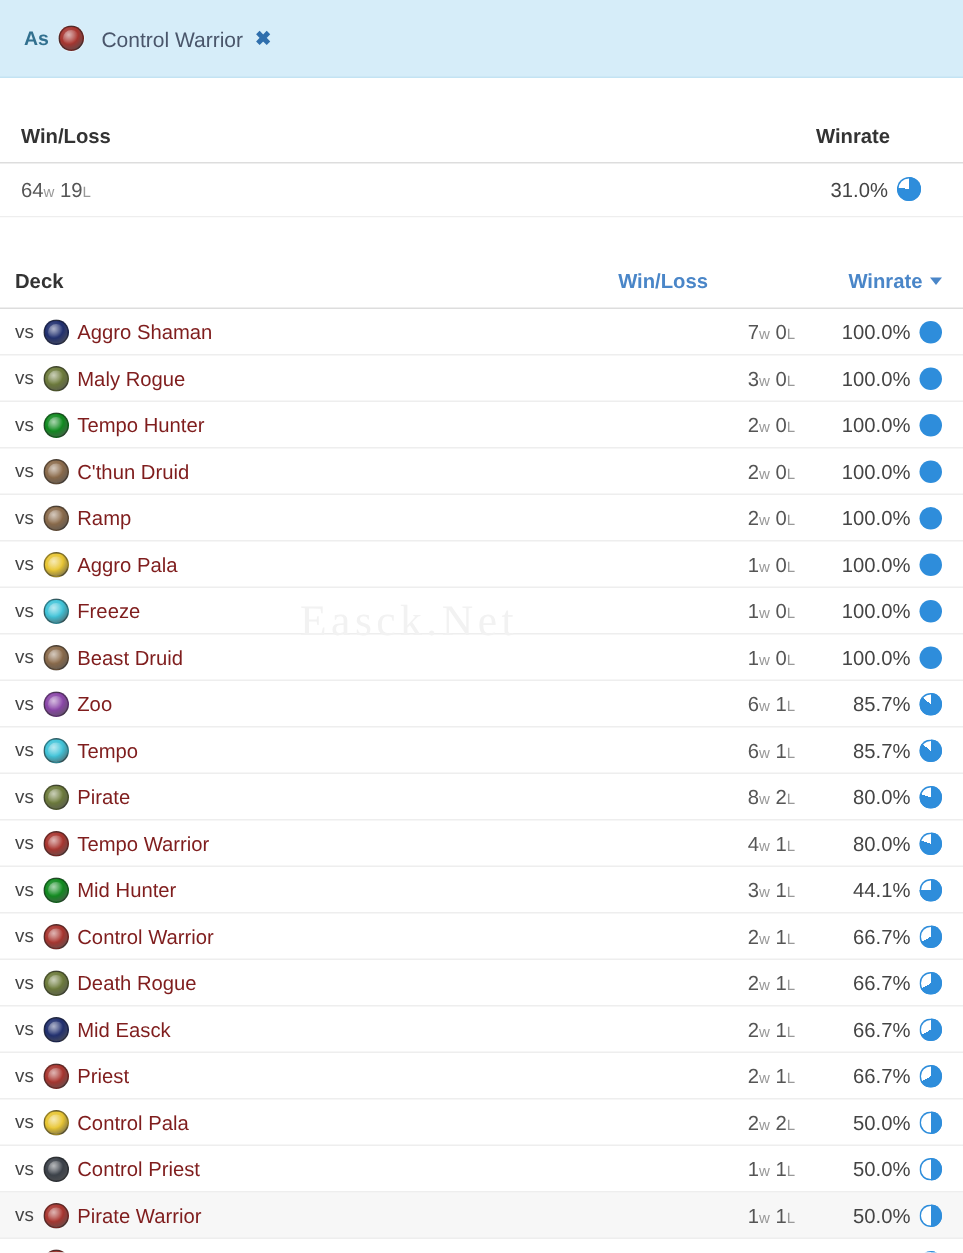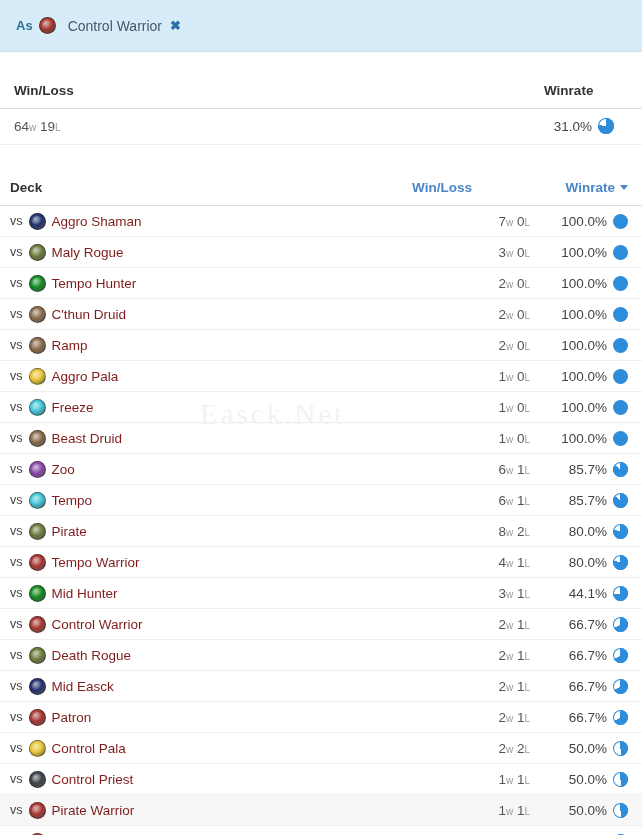--- a/index.html
+++ b/index.html
@@ -468,21 +468,21 @@
               <span class="wrtext">66.7%</span>
               <span class="pie" style="background: conic-gradient(rgb(46, 141, 219) 0deg, rgb(46, 141, 219) 240.12deg, rgb(255, 255, 255) 240.12deg, rgb(255, 255, 255) 360deg); box-shadow: rgb(46, 141, 219) 0px 0px 0px 1px inset;"></span>
             </div>
           </td>
         </tr>
         <tr>
           <td>
             <div class="deckcell">
               <span class="vs">vs</span>
               <span class="cicon" style="background: radial-gradient(circle at 38% 32%, rgba(168, 52, 46, 0.8), rgb(168, 52, 46) 45%, rgba(0, 0, 0, 0.667) 100%);"></span>
-              <span class="deckname">Patron</span>
+              <span class="deckname">Priest</span>
             </div>
           </td>
           <td class="wlcell"><span>2</span><span class="sml">w</span><span> 1</span><span class="sml">L</span></td>
           <td>
             <div class="wrcell">
               <span class="wrtext">66.7%</span>
               <span class="pie" style="background: conic-gradient(rgb(46, 141, 219) 0deg, rgb(46, 141, 219) 240.12deg, rgb(255, 255, 255) 240.12deg, rgb(255, 255, 255) 360deg); box-shadow: rgb(46, 141, 219) 0px 0px 0px 1px inset;"></span>
             </div>
           </td>
         </tr>

